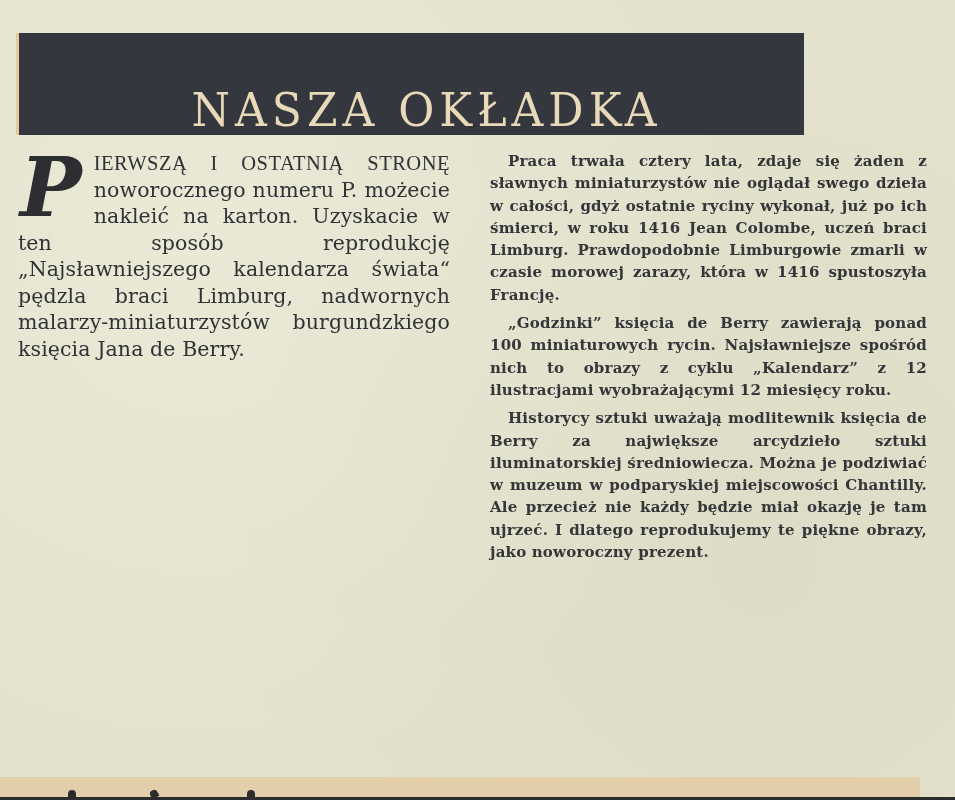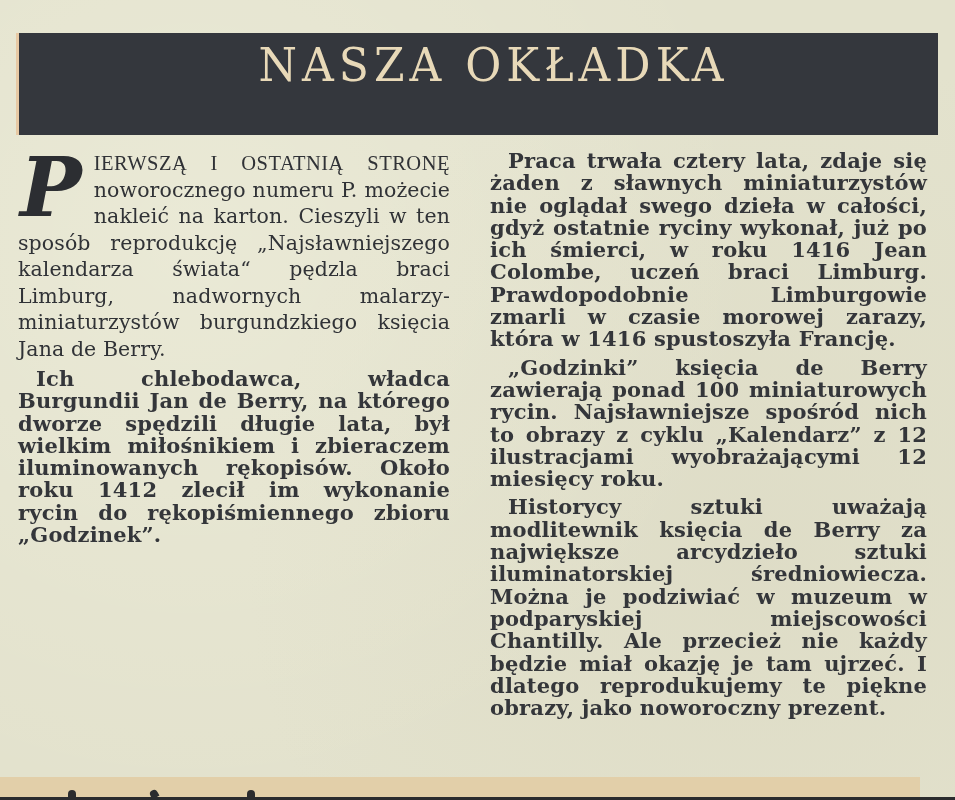--- a/index.html
+++ b/index.html
@@ -20,27 +20,27 @@
     inset: 0;
     background:
       radial-gradient(circle at 20% 30%, rgba(255,255,240,0.25), transparent 60%),
       radial-gradient(circle at 80% 70%, rgba(200,195,170,0.18), transparent 55%),
       #e3e2cd;
   }
   .header-bar {
     position: absolute;
     left: 16px;
     top: 33px;
-    width: 922px;
+    width: 788px;
     height: 102px;
     background: #34373d;
     border-left: 3px solid #e7c9a4;
     box-sizing: border-box;
     display: flex;
-    align-items: flex-start;
+    align-items: flex-end;
     justify-content: center;
   }
   .header-title {
     font-family: "DejaVu Serif", "Liberation Serif", serif;
     font-size: 44px;
     letter-spacing: 5px;
     color: #e8d9b8;
     font-weight: normal;
     margin-left: 30px;
     margin-top: 6px;
@@ -78,21 +78,21 @@
     margin: 4px 12px 0 2px;
     color: #2c2e32;
   }
   .lead .caps {
     letter-spacing: 0.5px;
     font-family: Liberation Serif, serif;
   }
   .body-para {
     font-family: "DejaVu Serif", "Liberation Serif", serif;
     font-weight: bold;
-    font-size: 21px;
+    font-size: 15px;
     line-height: 22.3px;
     text-align: justify;
     text-indent: 18px;
     margin: 6px 0 0 0;
     color: #34363a;
     letter-spacing: 0.2px;
   }
   .col-right .body-para:first-child {
     margin-top: 0;
   }
@@ -128,23 +128,22 @@
 <body>
 
 <div class="page">
 
   <div class="header-bar">
     <div class="header-title">NASZA OKŁADKA</div>
   </div>
 
   <div class="col col-left">
     <p class="lead">
-      <span class="dropcap">P</span><span class="caps">IERWSZĄ I OSTATNIĄ STRONĘ</span><span> noworocznego numeru P. możecie nakleić na karton. Cieszyli w ten sposób reprodukcję „Najsławniejszego kalendarza świata“ pędzla braci Limburg, nadwornych malarzy-miniaturzystów burgundzkiego księcia Jana de Berry.</span>
+      <span class="dropcap">P</span><span class="caps">IERWSZĄ I OSTATNIĄ STRONĘ</span><span> noworocznego numeru P. możecie nakleić na karton. Uzyskacie w ten sposób reprodukcję „Najsławniejszego kalendarza świata“ pędzla braci Limburg, nadwornych malarzy-miniaturzystów burgundzkiego księcia Jana de Berry.</span>
     </p>
-    <p class="body-para">Ich chlebodawca, władca Burgundii Jan de Berry, na którego dworze spędzili długie lata, był wielkim miłośnikiem i zbieraczem iluminowanych rękopisów. Około roku 1412 zlecił im wykonanie rycin do rękopiśmiennego zbioru „Godzinek”.</p>
   </div>
 
   <div class="col col-right">
     <p class="body-para first-right">Praca trwała cztery lata, zdaje się żaden z sławnych miniaturzystów nie oglądał swego dzieła w całości, gdyż ostatnie ryciny wykonał, już po ich śmierci, w roku 1416 Jean Colombe, uczeń braci Limburg. Prawdopodobnie Limburgowie zmarli w czasie morowej zarazy, która w 1416 spustoszyła Francję.</p>
     <p class="body-para">„Godzinki” księcia de Berry zawierają ponad 100 miniaturowych rycin. Najsławniejsze spośród nich to obrazy z cyklu „Kalendarz” z 12 ilustracjami wyobrażającymi 12 miesięcy roku.</p>
     <p class="body-para">Historycy sztuki uważają modlitewnik księcia de Berry za największe arcydzieło sztuki iluminatorskiej średniowiecza. Można je podziwiać w muzeum w podparyskiej miejscowości Chantilly. Ale przecież nie każdy będzie miał okazję je tam ujrzeć. I dlatego reprodukujemy te piękne obrazy, jako noworoczny prezent.</p>
   </div>
 
   <div class="tan-strip"></div>
   <div class="frag" style="left:68px;"></div>

